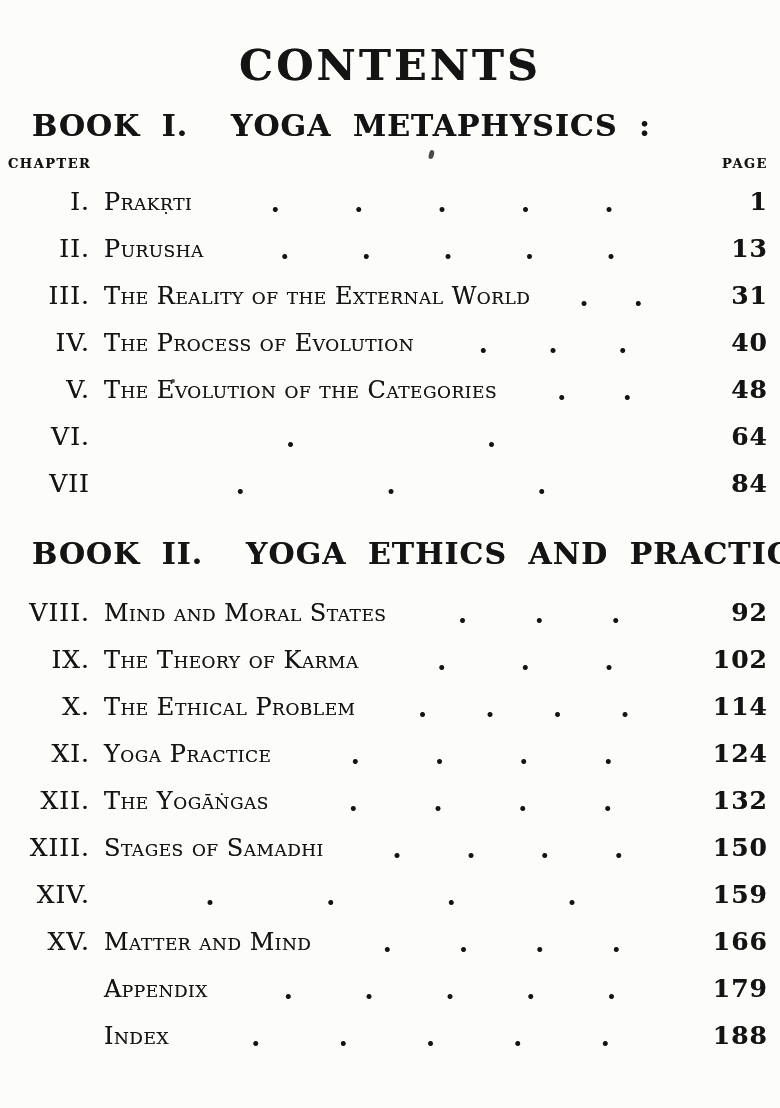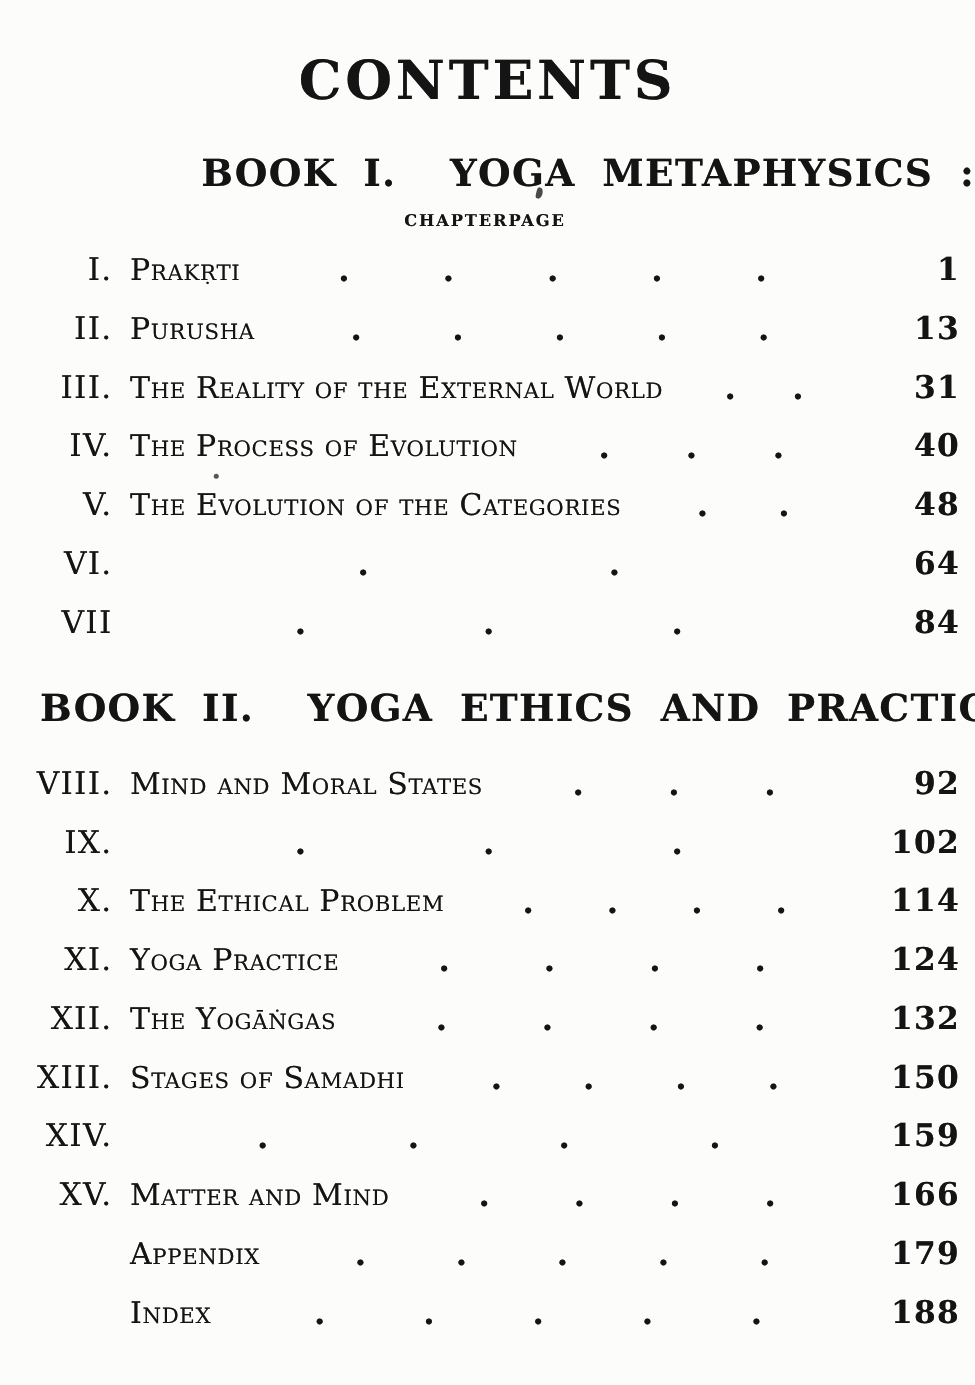--- a/index.html
+++ b/index.html
@@ -22,35 +22,35 @@
   }
   .page-title {
     margin: 14px 0 0 0;
     text-align: center;
     font-size: 43px;
     line-height: 1;
     font-weight: bold;
     letter-spacing: 3px;
   }
   .book-heading {
-    margin: 38px 0 0 0;
-    text-align: right;
+    margin: 24px 0 0 0;
+    text-align: left;
     font-size: 30px;
     line-height: 1;
     font-weight: bold;
     letter-spacing: 1px;
     word-spacing: 10px;
     white-space: pre;
     padding-left: 32px;
   }
   .book + .book .book-heading { margin-top: 32px; }
   .col-labels {
     margin-top: 16px;
     display: flex;
-    justify-content: center;
+    justify-content: space-between;
     padding: 0 12px 0 8px;
     font-size: 13px;
     font-weight: bold;
     letter-spacing: 1.5px;
     line-height: 1;
   }
   .rows { margin-top: 8px; }
   .book + .book .rows { margin-top: 20px; }
   .toc-row {
     display: flex;
@@ -219,20 +219,21 @@
     <span class="leader">
               <span class="dot">.</span>
               <span class="dot">.</span>
               <span class="dot">.</span>
             </span>
     <span class="pagenum">92</span>
   </div>
 
   <div class="toc-row">
     <span class="num">IX.</span>
+    <span class="title">The Theory of Karma</span>
     <span class="leader">
               <span class="dot">.</span>
               <span class="dot">.</span>
               <span class="dot">.</span>
             </span>
     <span class="pagenum">102</span>
   </div>
 
   <div class="toc-row">
     <span class="num">X.</span>

